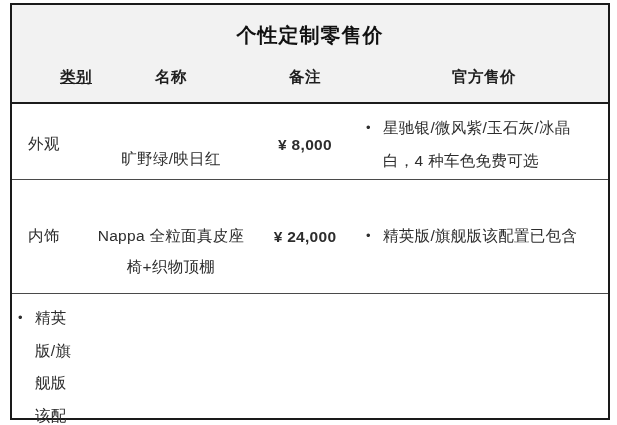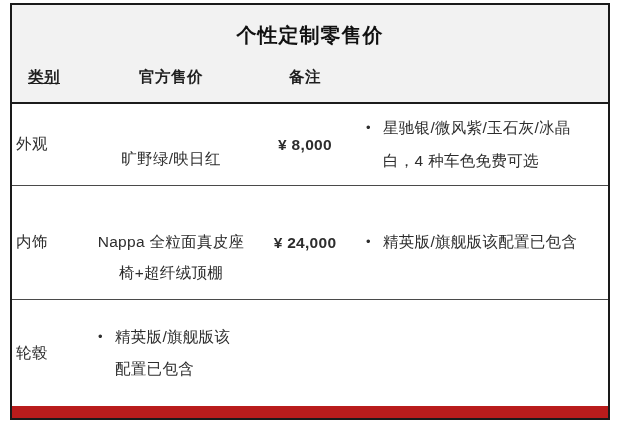--- a/index.html
+++ b/index.html
@@ -15,21 +15,21 @@
     background: #ffffff;
     overflow: hidden;
   }
   .table-frame {
     position: absolute;
     top: 3px;
     left: 10px;
     right: 7px;
     bottom: 5px;
     border: 2px solid #1a1a1a;
-    background: #b91c1c;
+    background: #15803d;
     box-sizing: border-box;
     display: flex;
     flex-direction: column;
   }
   
   .head-band {
     background: #f2f2f2;
     border-bottom: 2px solid #1c1c1c;
     flex: 0 0 auto;
   }
@@ -51,33 +51,33 @@
   .col-head-row {
     padding: 16px 0 14px 0;
   }
   .col-head {
     font-size: 15.5px;
     font-weight: 600;
     color: #1f1f1f;
     text-align: center;
     letter-spacing: 0.5px;
   }
-  .col-head.cat { text-align: left; padding-left: 16px; text-decoration: underline; }
+  .col-head.cat { text-align: right; padding-left: 16px; text-decoration: underline; }
   
   .data-row {
     background: #ffffff;
     font-size: 15.5px;
     color: #2d2d2d;
   }
   .data-row + .data-row { border-top: 1.5px solid #4a4a4a; }
   .row-exterior { min-height: 75px; }
   .row-interior { min-height: 114px; }
   .row-wheels   { min-height: 107px; }
   .cell-category {
-    padding-left: 4px;
+    padding-left: 16px;
     letter-spacing: 0.5px;
   }
   .cell-name {
     text-align: center;
     line-height: 2.0;
     letter-spacing: 0.3px;
   }
   .cell-name .name-inner {
     display: inline-block;
     max-width: 152px;
@@ -116,53 +116,53 @@
 </head>
 <body>
 
 <div class="page">
   <div class="table-frame">
 
     <div class="head-band">
       <div class="table-title">个性定制零售价</div>
       <div class="grid-row col-head-row">
         <div class="col-head cat">类别</div>
+        <div class="col-head">名称</div>
+        <div class="col-head">备注</div>
         <div class="col-head">官方售价</div>
-        <div class="col-head">备注</div>
       </div>
     </div>
 
     <div class="grid-row data-row row-exterior">
       <div class="cell-category">外观</div>
       <div class="cell-name">
         <span class="name-inner">旷野绿/映日红</span>
       </div>
       <div class="cell-price">¥ 8,000</div>
       <div class="cell-notes">
         <ul class="notes-list">
           <li>星驰银/微风紫/玉石灰/冰晶白，4 种车色免费可选</li>
         </ul>
       </div>
     </div>
 
     <div class="grid-row data-row row-interior">
       <div class="cell-category">内饰</div>
       <div class="cell-name">
-        <span class="name-inner">Nappa 全粒面真皮座椅+超纤绒顶棚</span>
+        <span class="name-inner">Nappa 全粒面真皮座椅+织物顶棚</span>
       </div>
       <div class="cell-price">¥ 24,000</div>
       <div class="cell-notes">
         <ul class="notes-list">
           <li>精英版/旗舰版该配置已包含</li>
         </ul>
       </div>
     </div>
 
     <div class="grid-row data-row row-wheels">
-      <div class="cell-category">轮毂</div>
       <div class="cell-notes">
         <ul class="notes-list">
           <li>精英版/旗舰版该配置已包含</li>
         </ul>
       </div>
     </div>
 
   </div>
 </div>
 

